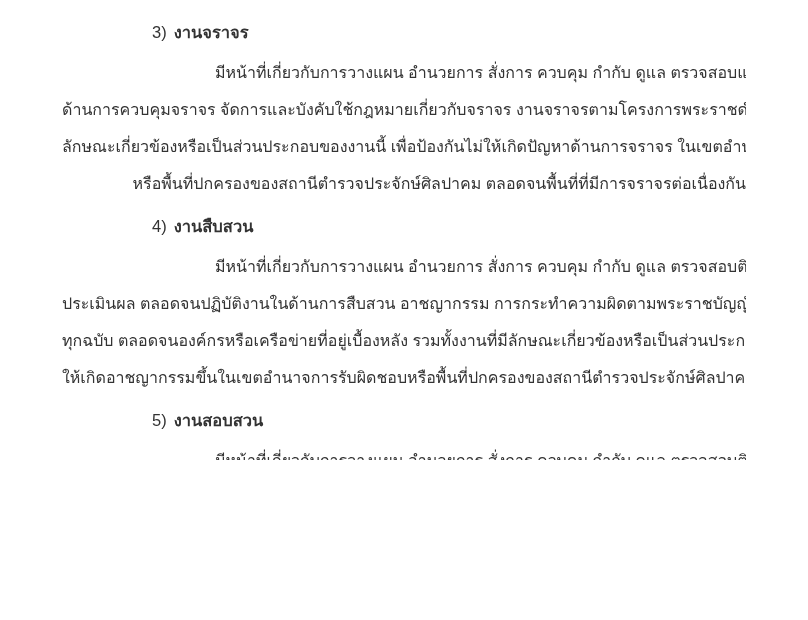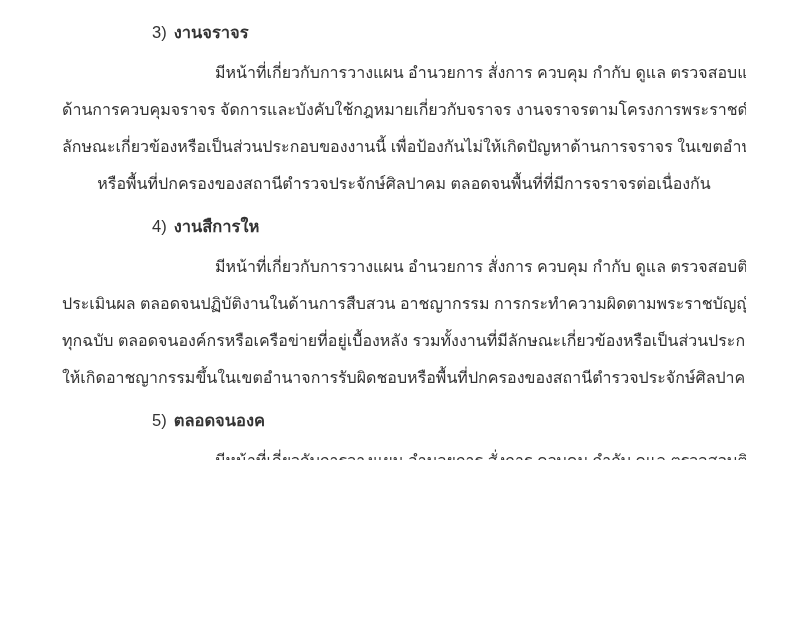--- a/index.html
+++ b/index.html
@@ -35,21 +35,21 @@
   }
   .para {
     margin: 4px 0 6px 0;
   }
   .line {
     height: 37px;
     line-height: 37px;
     font-size: 16px;
     white-space: nowrap;
     overflow: hidden;
-    text-align: center;
+    text-align: right;
   }
   .line.justify {
     text-align: justify;
     text-align-last: justify;
   }
   .line.first {
     padding-left: 153px;
   }
 </style>
 </head>
@@ -64,33 +64,33 @@
     <div class="para">
       <div class="line first justify">มีหน้าที่เกี่ยวกับการวางแผน อำนวยการ สั่งการ ควบคุม กำกับ ดูแล ตรวจสอบและประเมินผลงาน</div>
       <div class="line justify">ด้านการควบคุมจราจร จัดการและบังคับใช้กฎหมายเกี่ยวกับจราจร งานจราจรตามโครงการพระราชดำริ รวมทั้งงานที่มี</div>
       <div class="line justify">ลักษณะเกี่ยวข้องหรือเป็นส่วนประกอบของงานนี้ เพื่อป้องกันไม่ให้เกิดปัญหาด้านการจราจร ในเขตอำนาจการรับผิดชอบ</div>
       <div class="line">หรือพื้นที่ปกครองของสถานีตำรวจประจักษ์ศิลปาคม ตลอดจนพื้นที่ที่มีการจราจรต่อเนื่องกัน</div>
     </div>
   </div>
 
   <div class="section">
     <div class="heading">
-      <span class="h-num">4)</span><span class="h-title">งานสืการให</span>
+      <span class="h-num">4)</span><span class="h-title">งานสืบสวน</span>
     </div>
     <div class="para">
       <div class="line first justify">มีหน้าที่เกี่ยวกับการวางแผน อำนวยการ สั่งการ ควบคุม กำกับ ดูแล ตรวจสอบติดตามและ</div>
       <div class="line justify">ประเมินผล ตลอดจนปฏิบัติงานในด้านการสืบสวน อาชญากรรม การกระทำความผิดตามพระราชบัญญัติที่มีโทษทางอาญา</div>
       <div class="line justify">ทุกฉบับ ตลอดจนองค์กรหรือเครือข่ายที่อยู่เบื้องหลัง รวมทั้งงานที่มีลักษณะเกี่ยวข้องหรือเป็นส่วนประกอบของงานนี้ เพื่อมิ</div>
       <div class="line">ให้เกิดอาชญากรรมขึ้นในเขตอำนาจการรับผิดชอบหรือพื้นที่ปกครองของสถานีตำรวจประจักษ์ศิลปาคม</div>
     </div>
   </div>
 
   <div class="section">
     <div class="heading">
-      <span class="h-num">5)</span><span class="h-title">ตลอดจนองค</span>
+      <span class="h-num">5)</span><span class="h-title">งานสอบสวน</span>
     </div>
     <div class="para">
       <div class="line first justify">มีหน้าที่เกี่ยวกับการวางแผน อำนวยการ สั่งการ ควบคุม กำกับ ดูแล ตรวจสอบติดตามและ</div>
       <div class="line justify">ประเมินผลด้านการสอบสวนคดีอาญา การมีความเห็น การให้ความเห็นชอบ หรือเป็นส่วนประกอบของงานนี้ เพื่ออำนวย</div>
       <div class="line justify">ความยุติธรรมให้แก่ประชาชนในการสืบสวนสอบสวนคดีอาญาให้บังเกิดประสิทธิภาพสูงสุดในเขตอำนาจการรับผิดชอบหรือ</div>
     </div>
   </div>
 
 </div>
 

